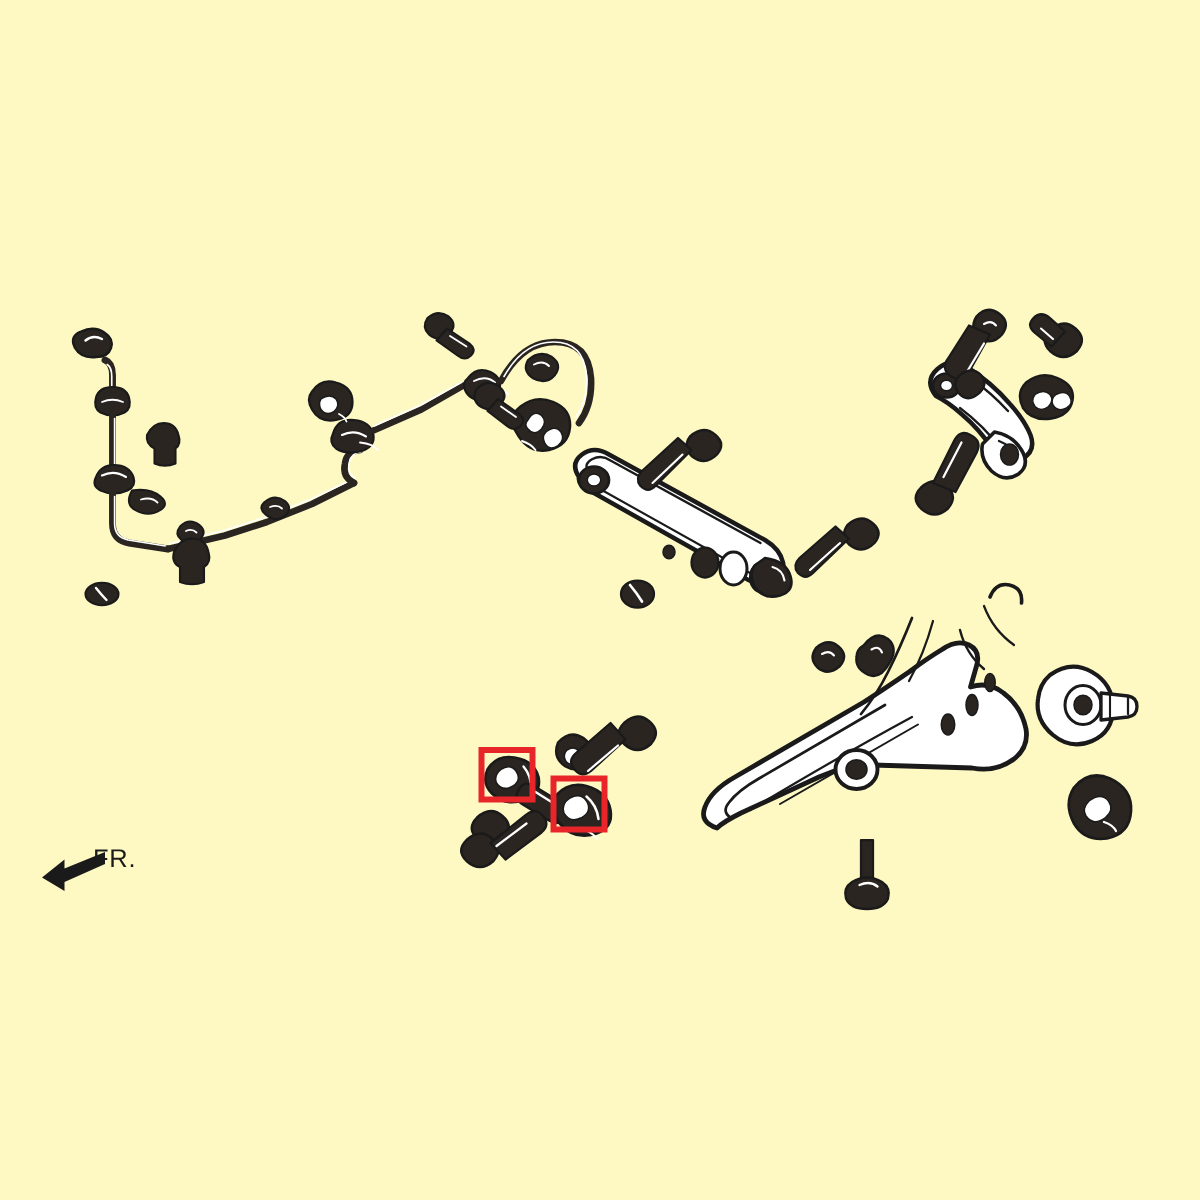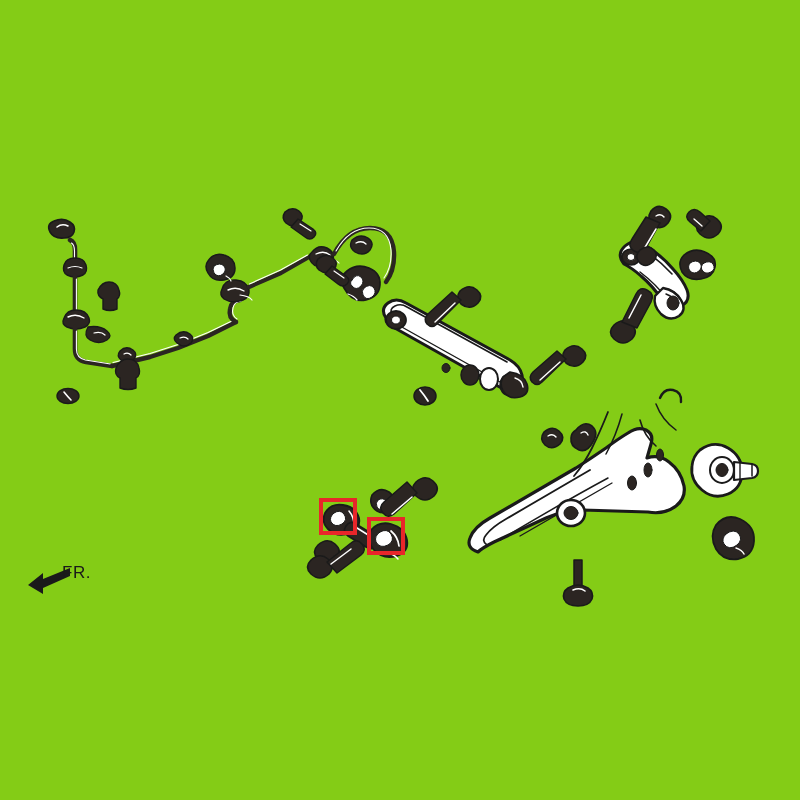--- a/index.html
+++ b/index.html
@@ -1,17 +1,17 @@
 <!DOCTYPE html>
 <html><head>
 <meta charset="utf-8">
 <style>
   html,body{margin:0;padding:0;background:#ffffff;}
   body{width:800px;height:800px;overflow:hidden;font-family:"Liberation Sans",sans-serif;}
-  #stage{position:relative;width:800px;height:800px;background:#84cc16;}
+  #stage{position:relative;width:800px;height:800px;background:#fef9c3;}
   #art{position:absolute;inset:0;}
   .hl{position:absolute;border:4px solid #e8262a;box-sizing:border-box;}
   #hl0{left:319px;top:498px;width:38px;height:37px;}
   #hl1{left:367px;top:517px;width:38px;height:38px;}
   #fr-label{position:absolute;left:62px;top:563px;font-size:17px;font-weight:400;color:#1a1a1a;
     font-family:"Liberation Sans",sans-serif;letter-spacing:.5px;}
   #fr-arrow{position:absolute;left:26px;top:566px;width:46px;height:30px;}
 </style>
 </head>
 <body>

